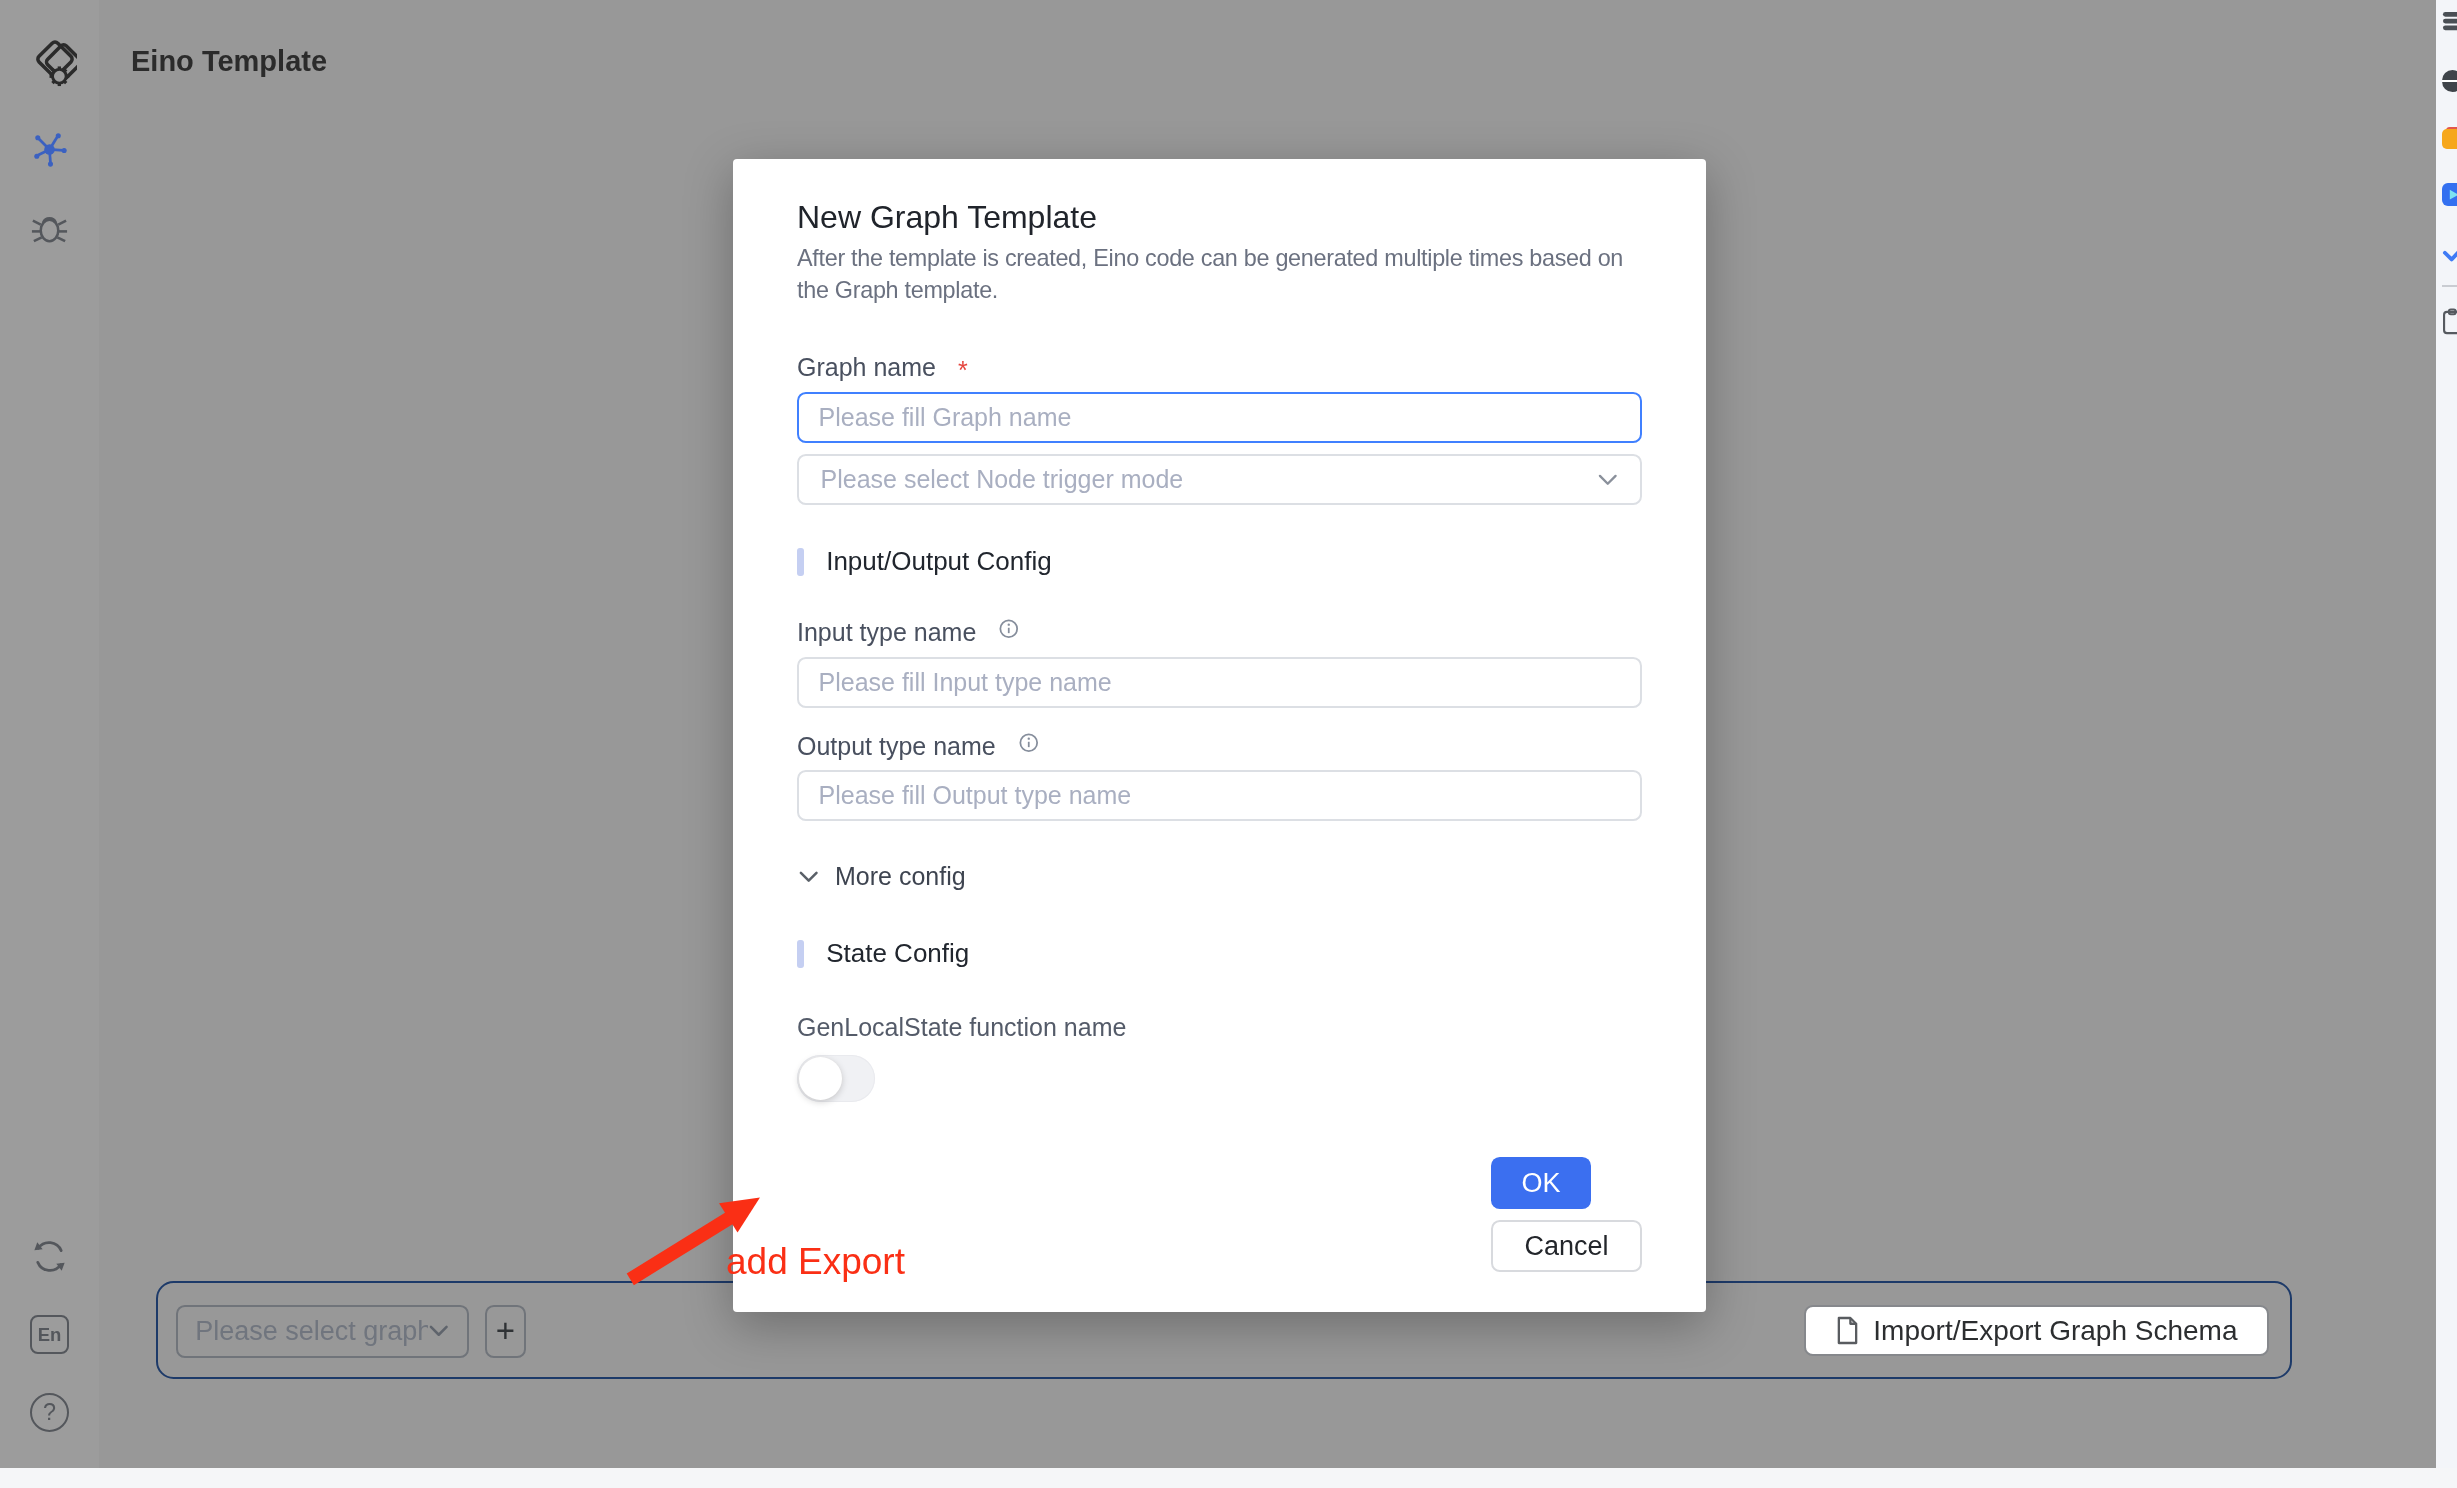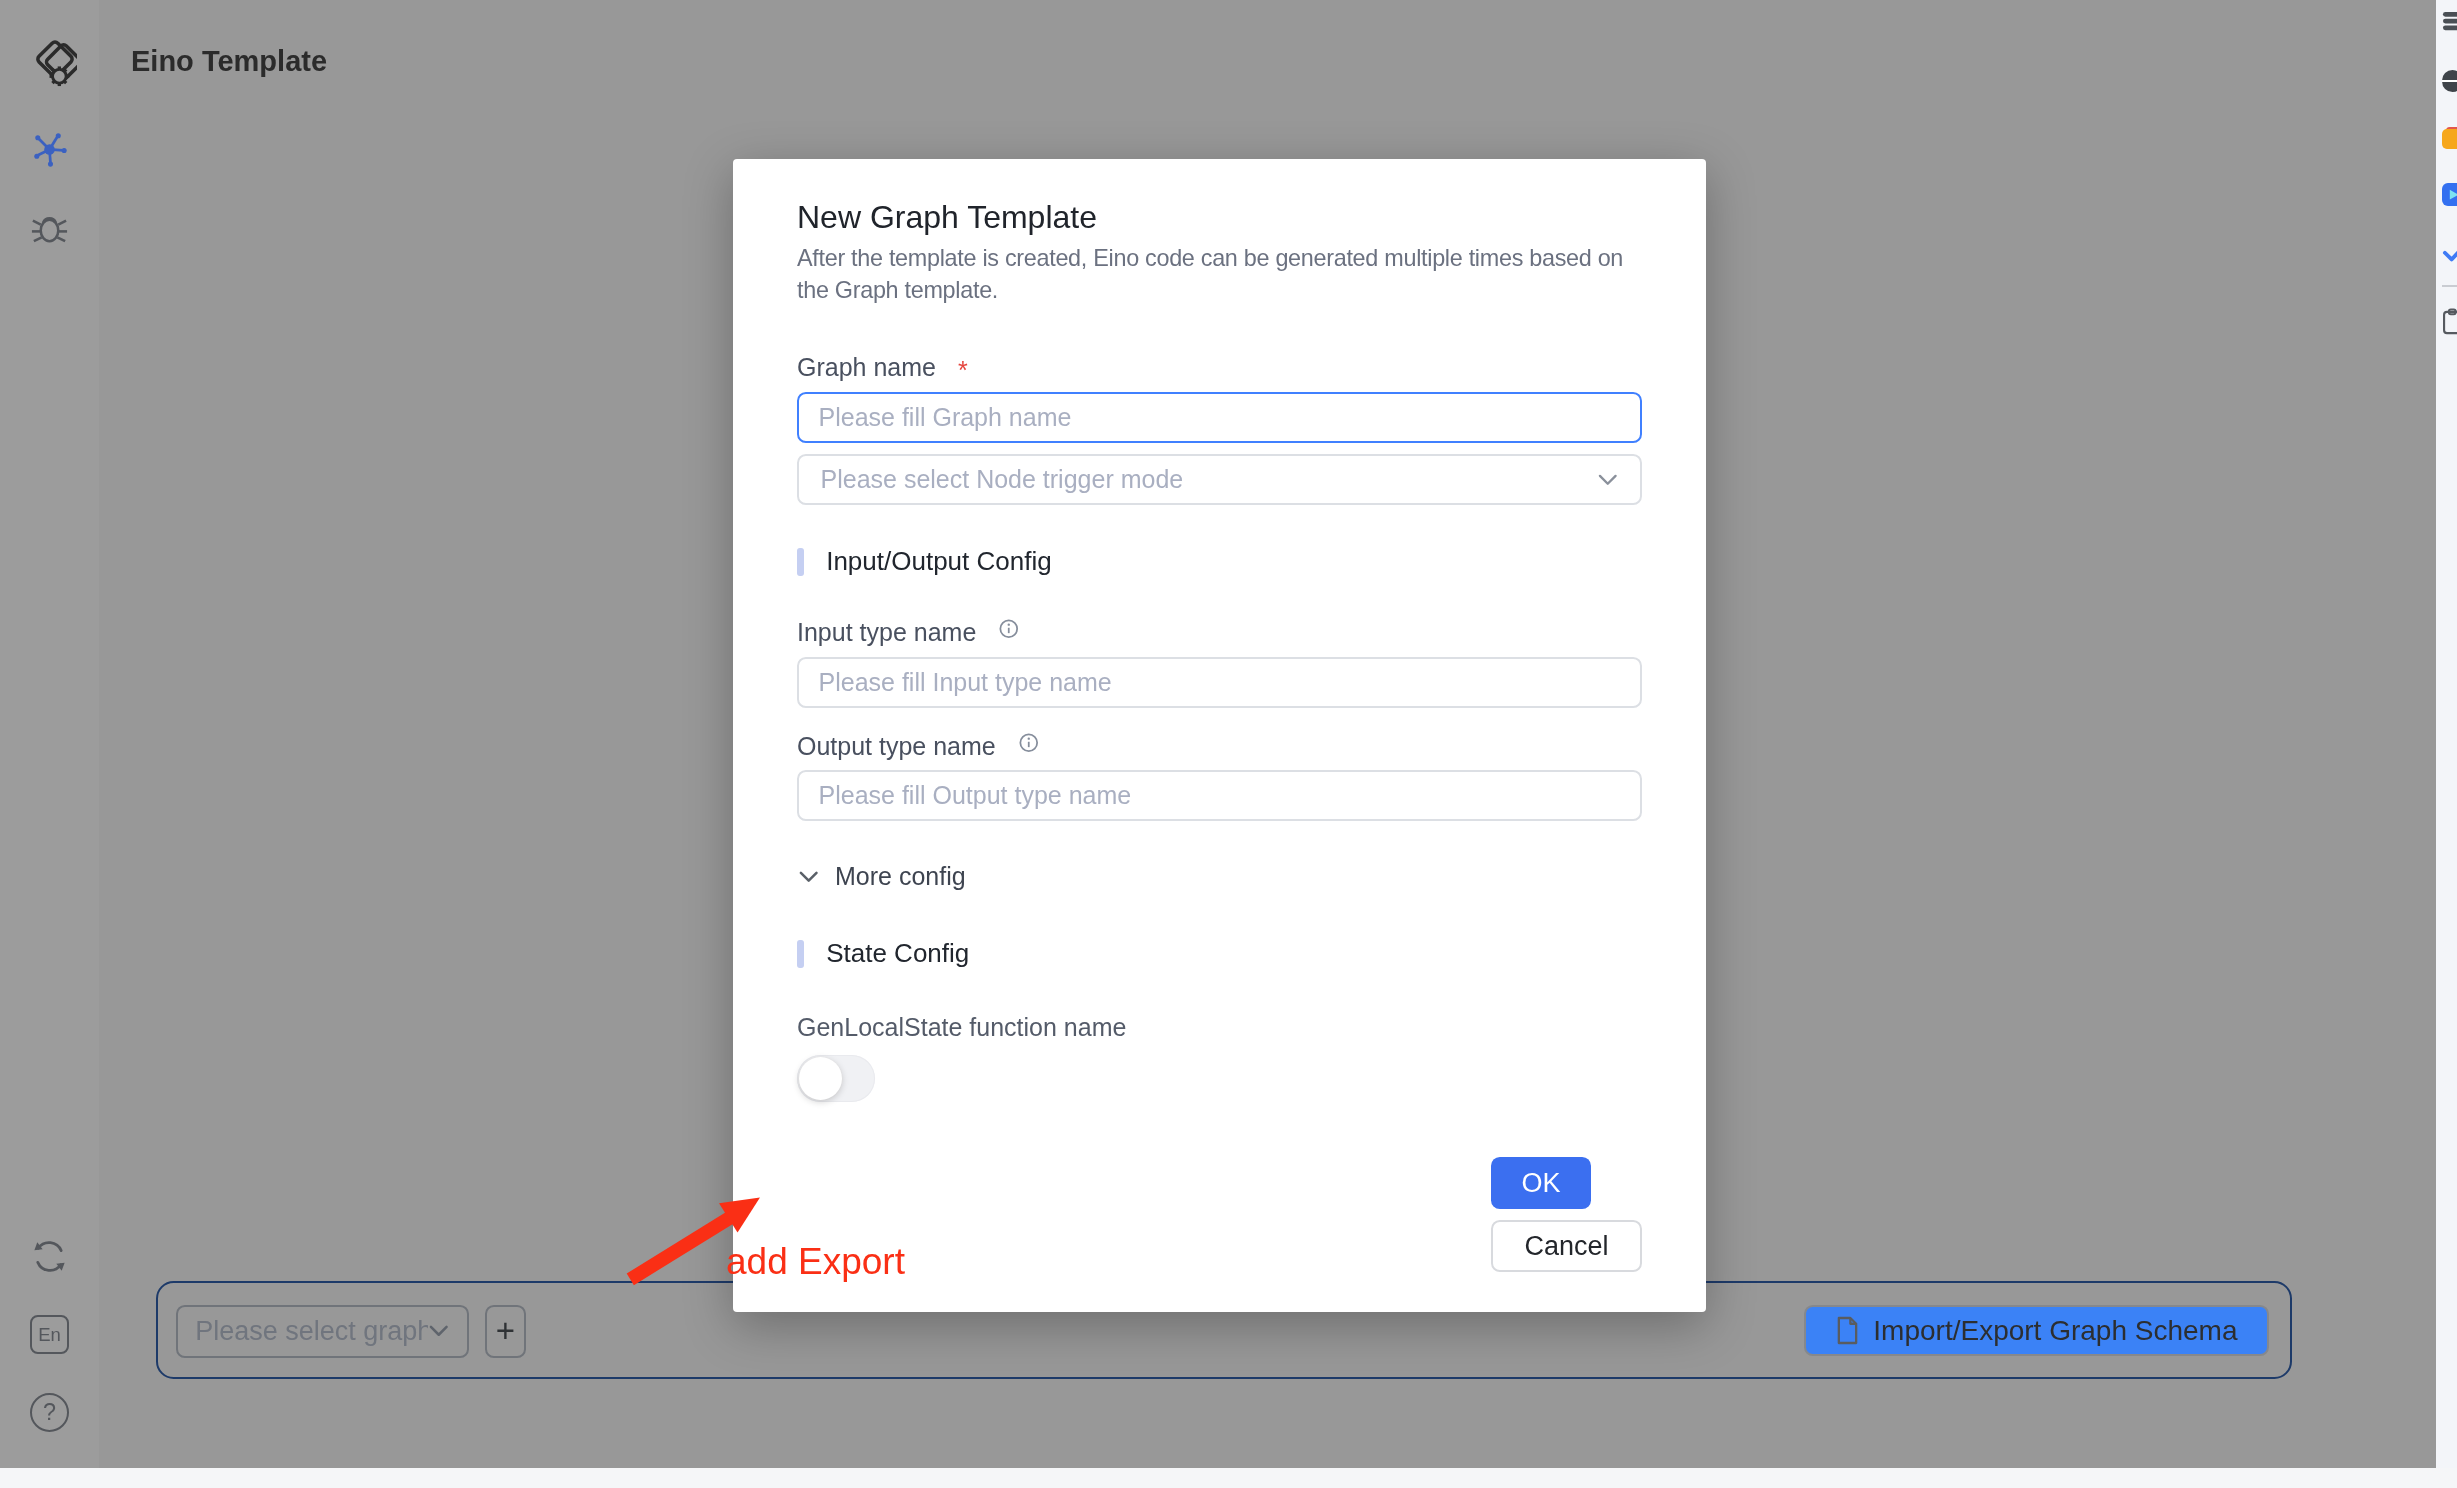--- a/index.html
+++ b/index.html
@@ -9,36 +9,36 @@
 
   
   .sidebar { position:absolute; left:0; top:0; width:99px; height:1468px; background:#9c9c9c; }
   .app-logo { position:absolute; left:24.4px; top:35px; width:53px; height:55px; }
   .app-title { position:absolute; left:131px; top:45px; font-size:29px; font-weight:700; color:#2b2b2b; white-space:nowrap; }
   .side-icon { position:absolute; width:43px; height:43px; display:flex; align-items:center; justify-content:center; cursor:pointer; }
   .icon-workflow { left:28px; top:127px; }
   .icon-debug   { left:28px; top:206px; }
   .icon-refresh { left:28px; top:1235px; }
   .icon-lang    { left:30px; top:1315px; width:39px; height:39px; border:2.9px solid #54575c; border-radius:7.8px;
-                  color:#54575c; font-size:18.5px; font-weight:400; }
+                  color:#54575c; font-size:18.5px; font-weight:700; }
   .icon-help    { left:30px; top:1393px; width:39px; height:39px; border:2.9px solid #54575c; border-radius:50%;
                   color:#54575c; font-size:23.4px; font-weight:400; }
 
   
   .toolbar { position:absolute; left:156px; top:1281px; width:2136px; height:98px;
              border:2.9px solid #1d3a69; border-radius:17.6px; z-index:5; }
   .graph-select { position:absolute; left:17.6px; top:21.5px; width:293px; height:53px;
                   border:2px solid #70747a; border-radius:8.8px; display:flex; align-items:center;
                   padding:0 17.6px; cursor:pointer; }
   .graph-select .ph { color:#70757e; font-size:27px; flex:1; white-space:nowrap; overflow:hidden; }
   .add-graph-btn { position:absolute; left:327px; top:21.5px; width:41px; height:53px;
                    border:2px solid #70747a; border-radius:8.8px; color:#2f3235; font-size:33px; font-weight:300;
                    display:flex; align-items:center; justify-content:center; cursor:pointer; }
   .import-btn { position:absolute; right:21.5px; top:22.4px; height:51px; padding:0 29px;
-                border:2px solid #86888c; border-radius:8.8px; background:#3b82f6;
+                border:2px solid #86888c; border-radius:8.8px; background:#ffffff;
                 display:flex; align-items:center; gap:13.7px; cursor:pointer; }
   .import-btn span { color:#2c2e30; font-size:28px; white-space:nowrap; }
 
   
   .right-rail { position:absolute; left:2436px; top:0; width:21.5px; height:1468px; background:#f3f5f9; overflow:hidden; z-index:8; }
   .rail-ic { position:absolute; left:5.9px; }
   .bottom-strip { position:absolute; left:0; top:1468px; width:2458px; height:20.5px; background:#f5f6f8; z-index:8; }
 
   
   .modal { position:absolute; left:733px; top:159px; width:973px; height:1153px; background:#ffffff;

